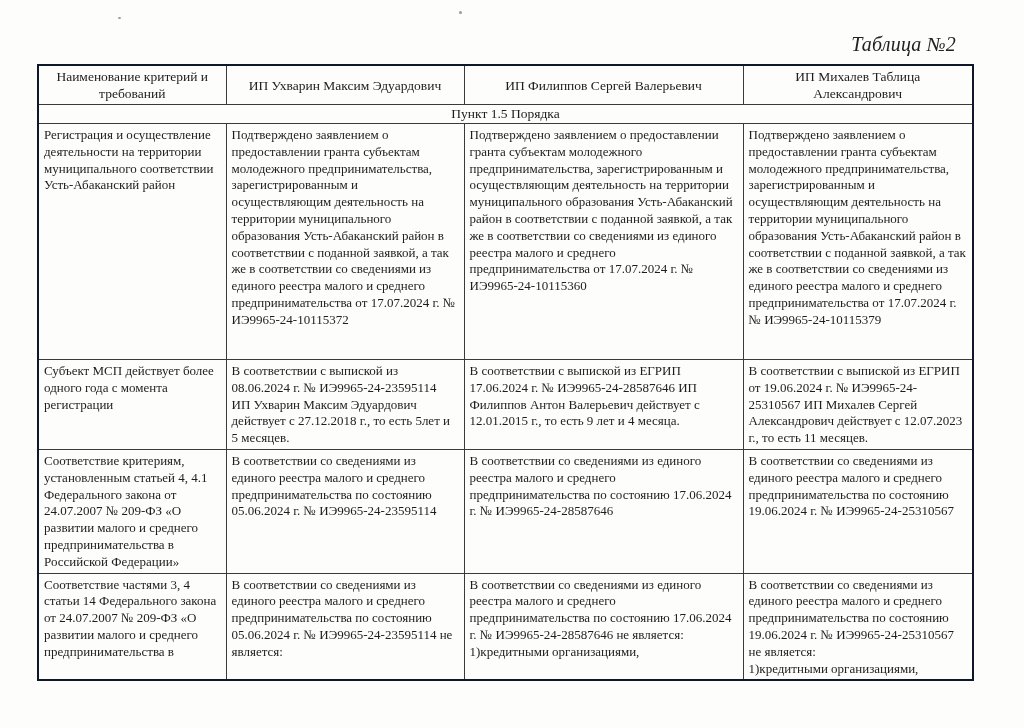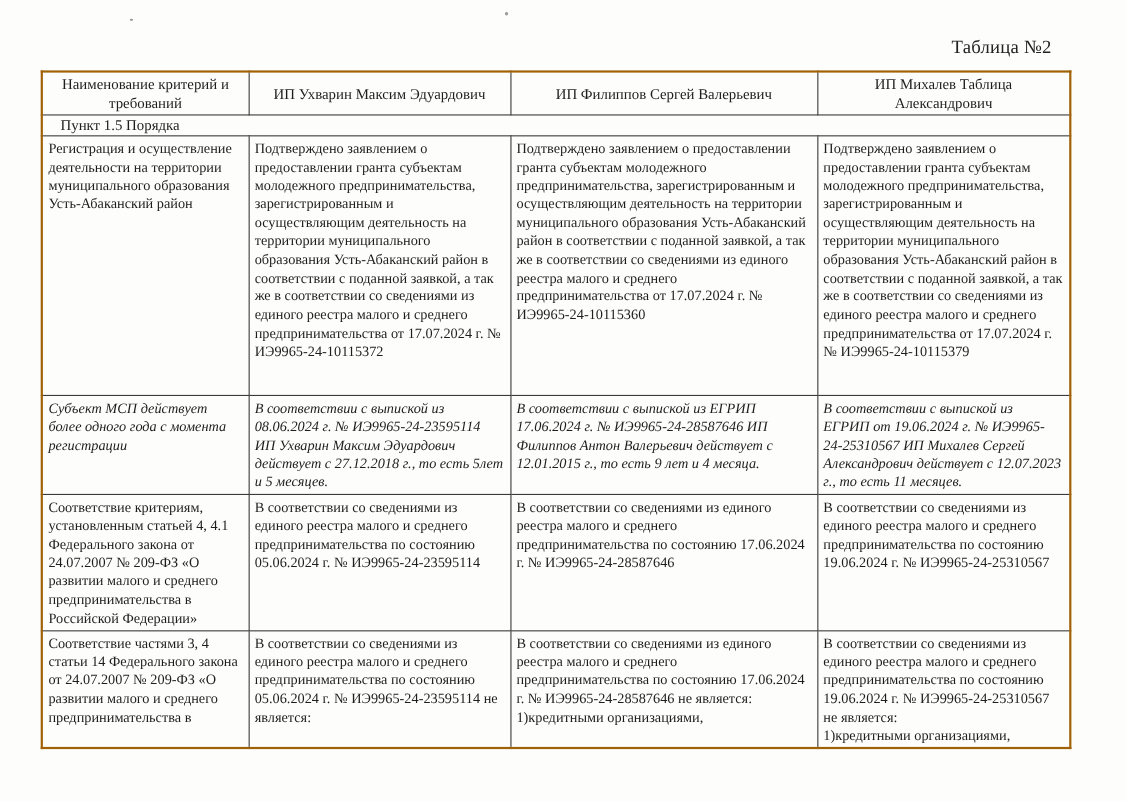--- a/index.html
+++ b/index.html
@@ -12,32 +12,33 @@
     position: relative;
     background: #fdfdfb;
     font-family: "Liberation Serif", serif;
     color: #1d1d1d;
     overflow: hidden;
   }
   .caption {
     position: absolute;
     top: 33px;
     right: 68px;
-    font-size: 17px;
+    font-size: 20px;
     color: #222;
     letter-spacing: 0.2px;
+    font-style: italic;
   }
   table.doc-table {
     position: absolute;
     left: 37px;
     top: 64px;
     width: 935px;
     border-collapse: collapse;
     table-layout: fixed;
-    border: 2px solid #a16207;
+    border: 2px solid #0f172a;
   }
   table.doc-table th,
   table.doc-table td {
     border: 1px solid #3a3a3a;
     vertical-align: top;
     font-weight: normal;
     font-size: 13px;
     line-height: 16.8px;
     padding: 3px 6px 2px 5px;
     white-space: pre-line;
@@ -47,27 +48,27 @@
   table.doc-table th {
     text-align: center;
     vertical-align: middle;
     font-size: 13.5px;
     line-height: 17px;
     padding: 2px 8px;
   }
   tr.header-row   { height: 39px; }
   tr.section-row  { height: 19px; }
   tr.section-row td {
-    text-align: left;
+    text-align: center;
     vertical-align: middle;
     padding: 0 16px;
     font-size: 13.5px;
   }
   tr.row-1 { height: 236px; }
-  tr.row-2 { height: 88px; font-style: italic; }
+  tr.row-2 { height: 88px; }
   tr.row-3 { height: 114px; margin-top: 37px; }
   tr.row-4 { height: 96px; }
   .speck {
     position: absolute;
     background: #9a9a96;
     border-radius: 50%;
   }
   .speck-a { left: 459px; top: 11px; width: 3px; height: 3px; }
   .speck-b { left: 118px; top: 17px; width: 3px; height: 2px; }
 </style>
@@ -93,21 +94,21 @@
       <th>ИП  Филиппов Сергей Валерьевич</th>
       <th>ИП  Михалев Таблица Александрович</th>
     </tr>
   </thead>
   <tbody>
     <tr class="section-row">
       <td colspan="4">Пункт 1.5 Порядка</td>
     </tr>
 
     <tr class="row-1">
-      <td>Регистрация и осуществление деятельности на территории муниципального образования Усть-Абаканский район</td>
+      <td>Регистрация и осуществление деятельности на территории муниципального соответствии Усть-Абаканский район</td>
       <td>Подтверждено заявлением о предоставлении гранта  субъектам молодежного предпринимательства, зарегистрированным и осуществляющим деятельность на территории   муниципального образования Усть-Абаканский район в соответствии с поданной заявкой, а так же в соответствии со сведениями из единого реестра малого и среднего предпринимательства от 17.07.2024 г. № ИЭ9965-24-10115372</td>
       <td>Подтверждено заявлением о предоставлении гранта  субъектам молодежного предпринимательства, зарегистрированным и осуществляющим деятельность на территории   муниципального образования Усть-Абаканский район в соответствии с поданной заявкой, а так же в соответствии со сведениями из единого реестра малого и среднего предпринимательства от 17.07.2024 г. № ИЭ9965-24-10115360</td>
       <td>Подтверждено заявлением о предоставлении гранта  субъектам молодежного предпринимательства, зарегистрированным и осуществляющим деятельность на территории   муниципального образования Усть-Абаканский район в соответствии с поданной заявкой, а так же в соответствии со сведениями из единого реестра малого и среднего предпринимательства от 17.07.2024 г. № ИЭ9965-24-10115379</td>
     </tr>
 
     <tr class="row-2">
       <td>Субъект МСП действует более одного года с момента регистрации</td>
       <td>В соответствии с выпиской из 08.06.2024 г. № ИЭ9965-24-23595114 ИП Ухварин Максим Эдуардович  действует с 27.12.2018 г., то есть 5лет и 5 месяцев.</td>
       <td>В соответствии с выпиской из ЕГРИП 17.06.2024 г. № ИЭ9965-24-28587646 ИП Филиппов Антон Валерьевич действует с 12.01.2015 г., то есть 9 лет и 4 месяца.</td>
       <td>В соответствии с выпиской из ЕГРИП от 19.06.2024 г. № ИЭ9965-24-25310567 ИП Михалев Сергей Александрович  действует с 12.07.2023 г., то есть 11 месяцев.</td>

